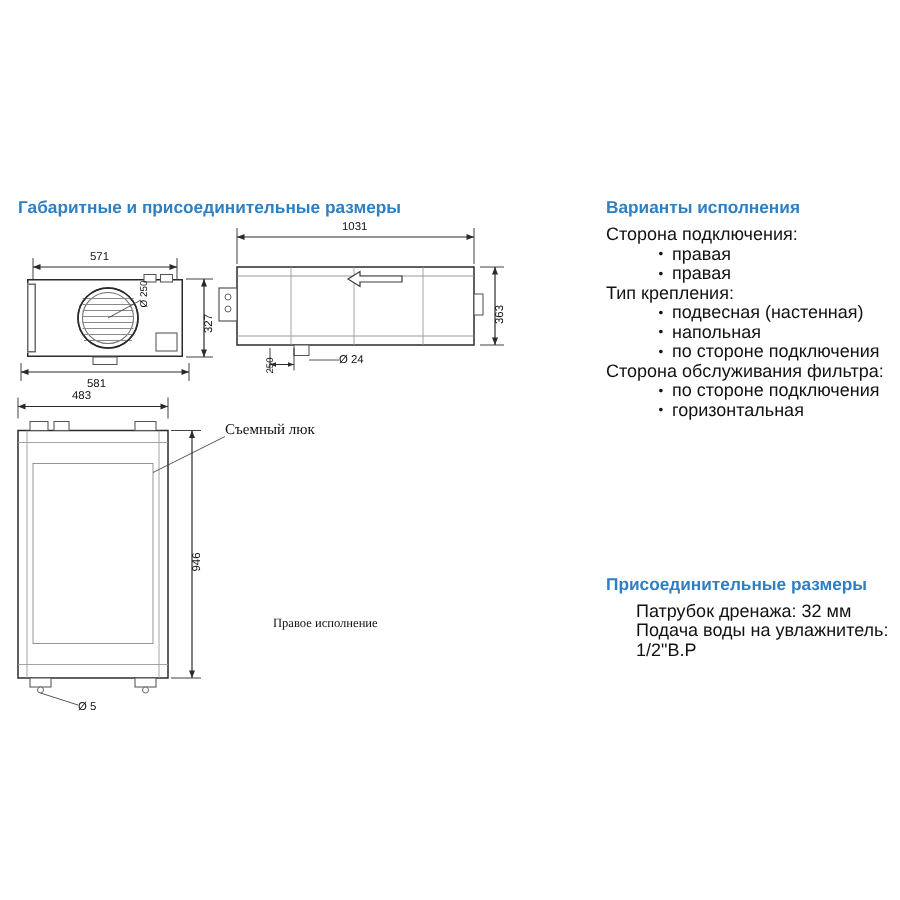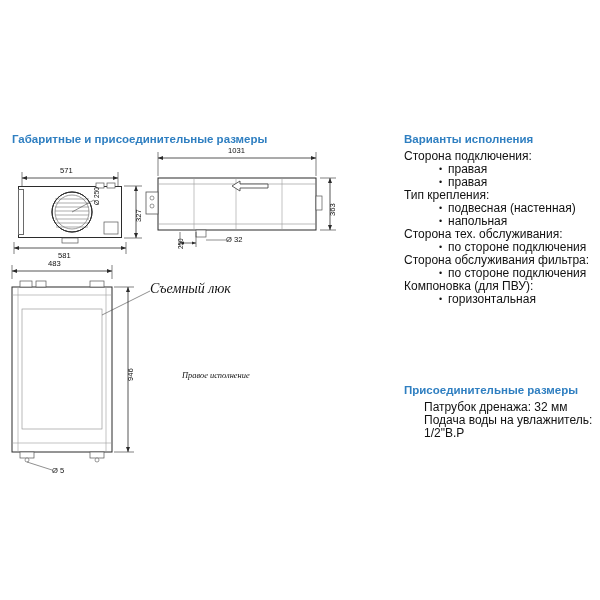--- a/index.html
+++ b/index.html
@@ -85,33 +85,32 @@
     color: #111;
     white-space: nowrap;
     font-family: "Liberation Sans", sans-serif;
   }
   .dimtxt.rot {
     transform: rotate(-90deg);
     transform-origin: left top;
   }
   .note {
     position: absolute;
-    font-size: 14px;
-    font-style: italic;
+    font-size: 10px;
     color: #111;
     white-space: nowrap;
     font-family: "Liberation Serif", serif;
   }
   .caption {
     position: absolute;
     font-size: 8.4px;
-    font-style: italic;
     color: #111;
     white-space: nowrap;
     font-family: "Liberation Serif", serif;
+    margin-top: 40px;
   }
   svg { position: absolute; overflow: visible; }
 </style>
 </head>
 <body>
 
 <div class="page">
 
   <div class="heading" id="h-dims">Габаритные и присоединительные размеры</div>
   <div class="heading" id="h-vars">Варианты исполнения</div>
@@ -121,29 +120,27 @@
     <p class="grp-label">Сторона подключения:</p>
     <ul>
       <li>правая</li>
       <li>правая</li>
     </ul>
     <p class="grp-label">Тип крепления:</p>
     <ul>
       <li>подвесная (настенная)</li>
       <li>напольная</li>
     </ul>
-    <p class="grp-label">Сторона тех. обслуживания:</p>
     <ul>
       <li>по стороне подключения</li>
     </ul>
     <p class="grp-label">Сторона обслуживания фильтра:</p>
     <ul>
       <li>по стороне подключения</li>
     </ul>
-    <p class="grp-label">Компоновка (для ПВУ):</p>
     <ul>
       <li>горизонтальная</li>
     </ul>
   </div>
 
   <div class="rcol" id="conn-block">
     <p>Патрубок дренажа: 32 мм</p>
     <p>Подача воды на увлажнитель: 1/2"B.P</p>
   </div>
 
@@ -239,21 +236,21 @@
 
       <line x1="40" y1="243" x2="56" y2="243" stroke="#2b2b2b" stroke-width="0.7"></line>
       <polygon points="40,243 44,241.5 44,244.5" fill="#2b2b2b"></polygon>
       <polygon points="56,243 52,241.5 52,244.5" fill="#2b2b2b"></polygon>
       <line x1="40" y1="232" x2="40" y2="247" stroke="#2b2b2b" stroke-width="0.6"></line>
       <line x1="56" y1="232" x2="56" y2="247" stroke="#2b2b2b" stroke-width="0.6"></line>
     </svg>
     <div class="dimtxt" style="left:88px;top:146px;">1031</div>
     <div class="dimtxt rot" style="left:188px;top:216px;">363</div>
     <div class="dimtxt rot" style="left:37px;top:249px;font-size:6.4px;">250</div>
-    <div class="dimtxt" style="left:86px;top:235px;">Ø 32</div>
+    <div class="dimtxt" style="left:86px;top:235px;">Ø 24</div>
   </div>
 
   <div class="draw" id="top-view" style="left:0;top:255px;width:360px;height:260px;">
     <svg width="360" height="260" style="left:0;top:0;">
 
       <rect x="12" y="32" width="100" height="165" fill="#ffffff" stroke="#2b2b2b" stroke-width="1"></rect>
 
       <line x1="18" y1="32" x2="18" y2="197" stroke="#9a9a9a" stroke-width="0.6"></line>
       <line x1="106" y1="32" x2="106" y2="197" stroke="#9a9a9a" stroke-width="0.6"></line>
       <line x1="12" y1="40" x2="112" y2="40" stroke="#9a9a9a" stroke-width="0.6"></line>

